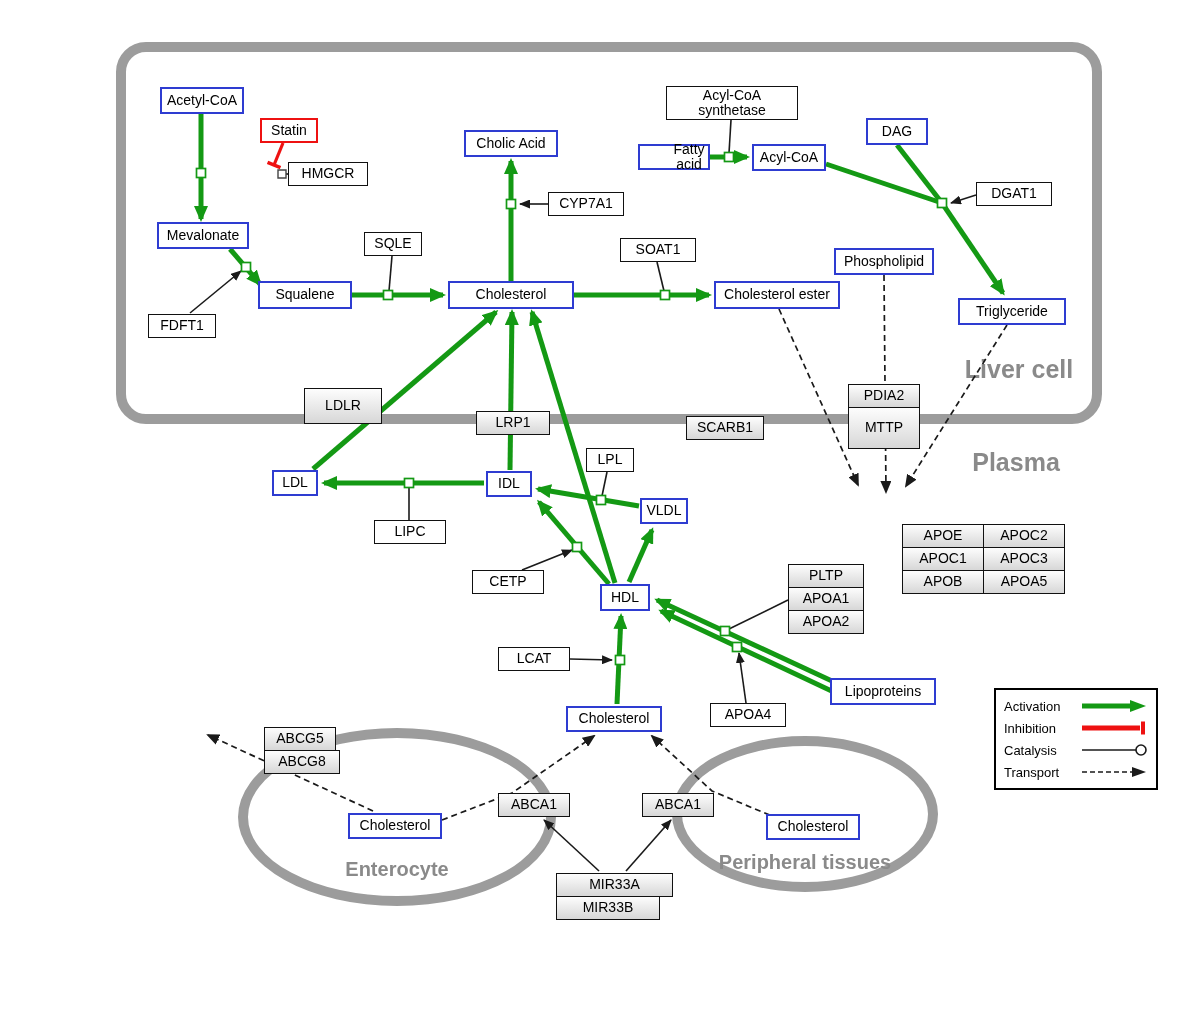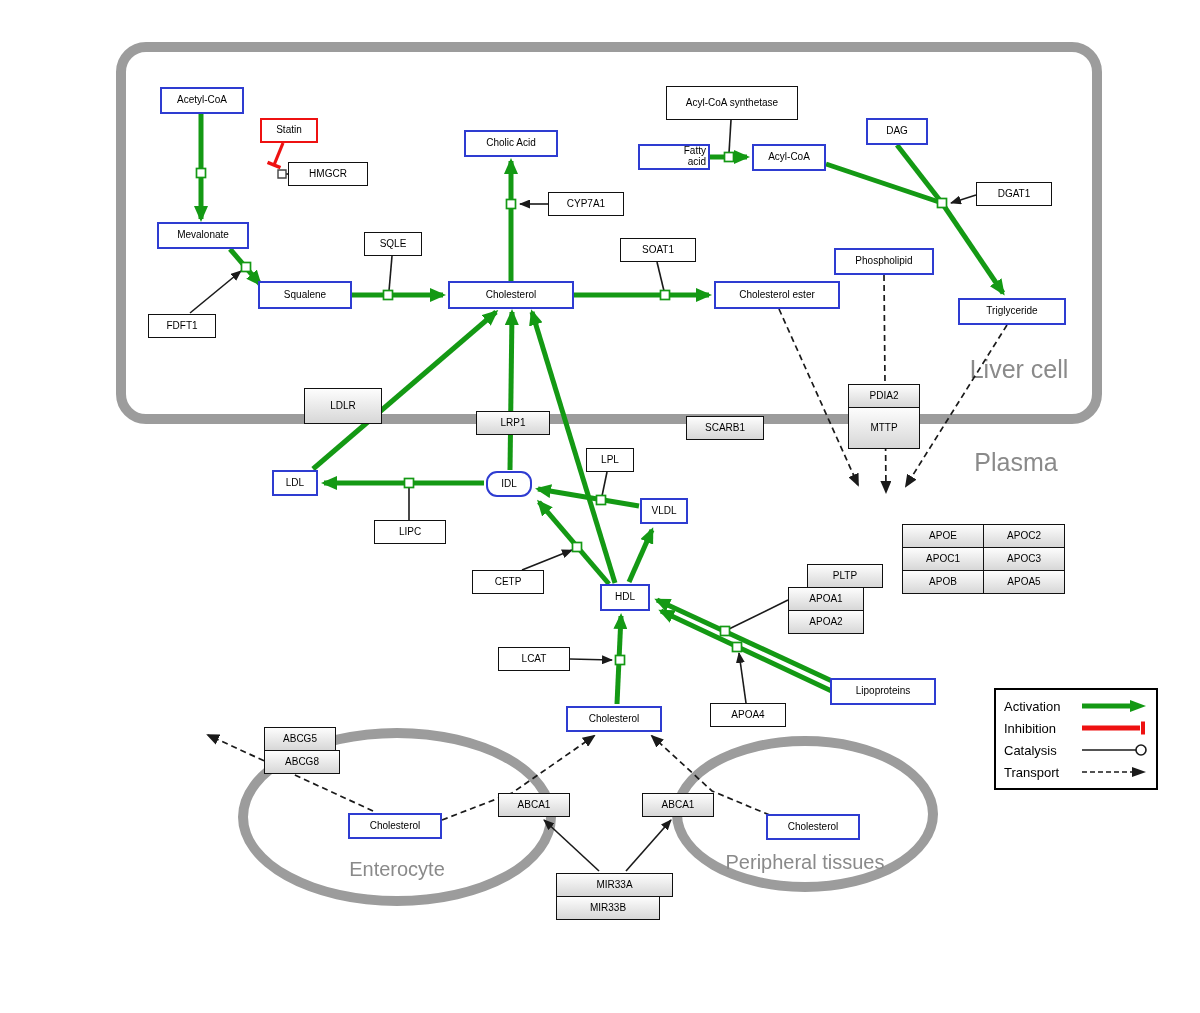--- a/index.html
+++ b/index.html
@@ -10,38 +10,38 @@
   .canvas{position:relative;width:1200px;height:1013px;background:#fff;
     font-family:"Liberation Sans",sans-serif;overflow:hidden;}
   #regions-layer{position:absolute;inset:0;z-index:1;}
   #edge-svg{position:absolute;left:0;top:0;z-index:2;}
   #nodes-layer{position:absolute;inset:0;z-index:3;}
 
   .region{position:absolute;border:10px solid var(--graybd);box-sizing:border-box;}
   .region.rect{border-radius:30px;}
   .region.ellipse{border-radius:50%;}
   .region-label{position:absolute;transform:translate(-50%,-50%);color:var(--graylabel);
-    font-weight:normal;white-space:nowrap;}
+    font-weight:bold;white-space:nowrap;}
   .region-label.lg{font-size:25px;}
   .region-label.md{font-size:20px;}
 
   .edge{fill:none;}
   .edge.activation{stroke:var(--green);stroke-width:5;}
   .edge.catalysis{stroke:var(--ink);stroke-width:1.6;}
   .edge.inhibition{stroke:var(--red);stroke-width:3.2;}
   .edge.transport{stroke:var(--ink);stroke-width:1.7;stroke-dasharray:6 4;}
   .anchor{fill:#fff;stroke:var(--green);stroke-width:1.7;}
 
   .mk-green{fill:var(--green);}
   .mk-black{fill:var(--ink);}
   .mk-red{stroke:var(--red);stroke-width:3.5;fill:none;}
   .mk-sqm{fill:#fff;stroke:#444;stroke-width:1.4;}
 
   .node{position:absolute;display:flex;align-items:center;justify-content:center;
-    box-sizing:border-box;background:#fff;color:#000;font-size:10px;text-align:right;
+    box-sizing:border-box;background:#fff;color:#000;font-size:14px;text-align:center;
     line-height:1.08;padding:1px 2px;}
   .node.metabolite{border:2.6px solid var(--blue);}
   .node.gene{border:1.4px solid #111;}
   .node.gene_shaded{border:1.4px solid #111;background:linear-gradient(180deg,#fdfdfd,#d7d7d7);}
   .node.drug{border:2.6px solid var(--red);}
 
   .legend{position:absolute;left:994px;top:688px;width:164px;height:102px;border:2px solid #000;
     background:#fff;z-index:4;display:flex;flex-direction:column;justify-content:space-around;
     padding:5px 8px;box-sizing:border-box;}
   .legend-row{display:flex;align-items:center;justify-content:space-between;}
@@ -147,21 +147,21 @@
       <div class="node metabolite" style="left: 258px; top: 281px; width: 94px; height: 28px;">Squalene</div>
       <div class="node metabolite" style="left: 448px; top: 281px; width: 126px; height: 28px;">Cholesterol</div>
       <div class="node metabolite" style="left: 464px; top: 130px; width: 94px; height: 27px;">Cholic Acid</div>
       <div class="node metabolite" style="left: 714px; top: 281px; width: 126px; height: 28px;">Cholesterol ester</div>
       <div class="node metabolite" style="left: 638px; top: 144px; width: 72px; height: 26px; padding-left: 32px;">Fatty acid</div>
       <div class="node metabolite" style="left: 752px; top: 144px; width: 74px; height: 27px;">Acyl-CoA</div>
       <div class="node metabolite" style="left: 866px; top: 118px; width: 62px; height: 27px;">DAG</div>
       <div class="node metabolite" style="left: 834px; top: 248px; width: 100px; height: 27px;">Phospholipid</div>
       <div class="node metabolite" style="left: 958px; top: 298px; width: 108px; height: 27px;">Triglyceride</div>
       <div class="node metabolite" style="left: 272px; top: 470px; width: 46px; height: 26px;">LDL</div>
-      <div class="node metabolite" style="left: 486px; top: 471px; width: 46px; height: 26px; border-radius: 11px;">IDL</div>
+      <div class="node metabolite" style="left: 486px; top: 471px; width: 46px; height: 26px;">IDL</div>
       <div class="node metabolite" style="left: 640px; top: 498px; width: 48px; height: 26px;">VLDL</div>
       <div class="node metabolite" style="left: 600px; top: 584px; width: 50px; height: 27px;">HDL</div>
       <div class="node metabolite" style="left: 566px; top: 706px; width: 96px; height: 26px;">Cholesterol</div>
       <div class="node metabolite" style="left: 830px; top: 678px; width: 106px; height: 27px;">Lipoproteins</div>
       <div class="node metabolite" style="left: 348px; top: 813px; width: 94px; height: 26px;">Cholesterol</div>
       <div class="node metabolite" style="left: 766px; top: 814px; width: 94px; height: 26px;">Cholesterol</div>
       <div class="node drug" style="left: 260px; top: 118px; width: 58px; height: 25px;">Statin</div>
       <div class="node gene" style="left: 288px; top: 162px; width: 80px; height: 24px;">HMGCR</div>
       <div class="node gene" style="left: 148px; top: 314px; width: 68px; height: 24px;">FDFT1</div>
       <div class="node gene" style="left: 364px; top: 232px; width: 58px; height: 24px;">SQLE</div>
@@ -178,21 +178,21 @@
       <div class="node gene_shaded" style="left: 476px; top: 411px; width: 74px; height: 24px;">LRP1</div>
       <div class="node gene_shaded" style="left: 686px; top: 416px; width: 78px; height: 24px;">SCARB1</div>
       <div class="node gene_shaded" style="left: 848px; top: 384px; width: 72px; height: 24px;">PDIA2</div>
       <div class="node gene_shaded" style="left: 848px; top: 407px; width: 72px; height: 42px;">MTTP</div>
       <div class="node gene_shaded" style="left: 264px; top: 727px; width: 72px; height: 24px;">ABCG5</div>
       <div class="node gene_shaded" style="left: 264px; top: 750px; width: 76px; height: 24px;">ABCG8</div>
       <div class="node gene_shaded" style="left: 498px; top: 793px; width: 72px; height: 24px;">ABCA1</div>
       <div class="node gene_shaded" style="left: 642px; top: 793px; width: 72px; height: 24px;">ABCA1</div>
       <div class="node gene_shaded" style="left: 556px; top: 873px; width: 117px; height: 24px;">MIR33A</div>
       <div class="node gene_shaded" style="left: 556px; top: 896px; width: 104px; height: 24px;">MIR33B</div>
-      <div class="node gene_shaded" style="left: 788px; top: 564px; width: 76px; height: 24px; margin-left: 19px;">PLTP</div>
+      <div class="node gene_shaded" style="left: 788px; top: 564px; width: 76px; height: 24px;">PLTP</div>
       <div class="node gene_shaded" style="left: 788px; top: 587px; width: 76px; height: 24px;">APOA1</div>
       <div class="node gene_shaded" style="left: 788px; top: 610px; width: 76px; height: 24px;">APOA2</div>
       <div class="node gene_shaded" style="left: 902px; top: 524px; width: 82px; height: 24px;">APOE</div>
       <div class="node gene_shaded" style="left: 983px; top: 524px; width: 82px; height: 24px;">APOC2</div>
       <div class="node gene_shaded" style="left: 902px; top: 547px; width: 82px; height: 24px;">APOC1</div>
       <div class="node gene_shaded" style="left: 983px; top: 547px; width: 82px; height: 24px;">APOC3</div>
       <div class="node gene_shaded" style="left: 902px; top: 570px; width: 82px; height: 24px;">APOB</div>
       <div class="node gene_shaded" style="left: 983px; top: 570px; width: 82px; height: 24px;">APOA5</div>
     </div>
 

